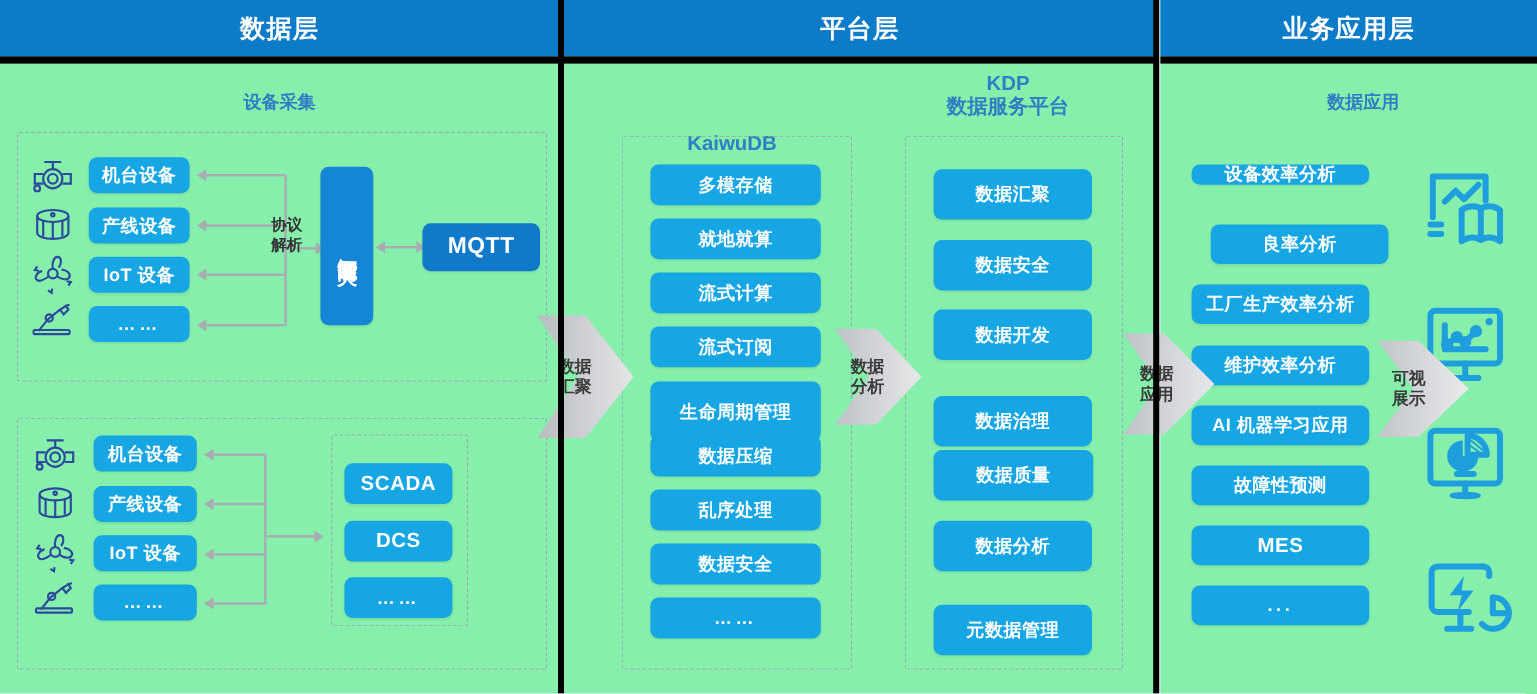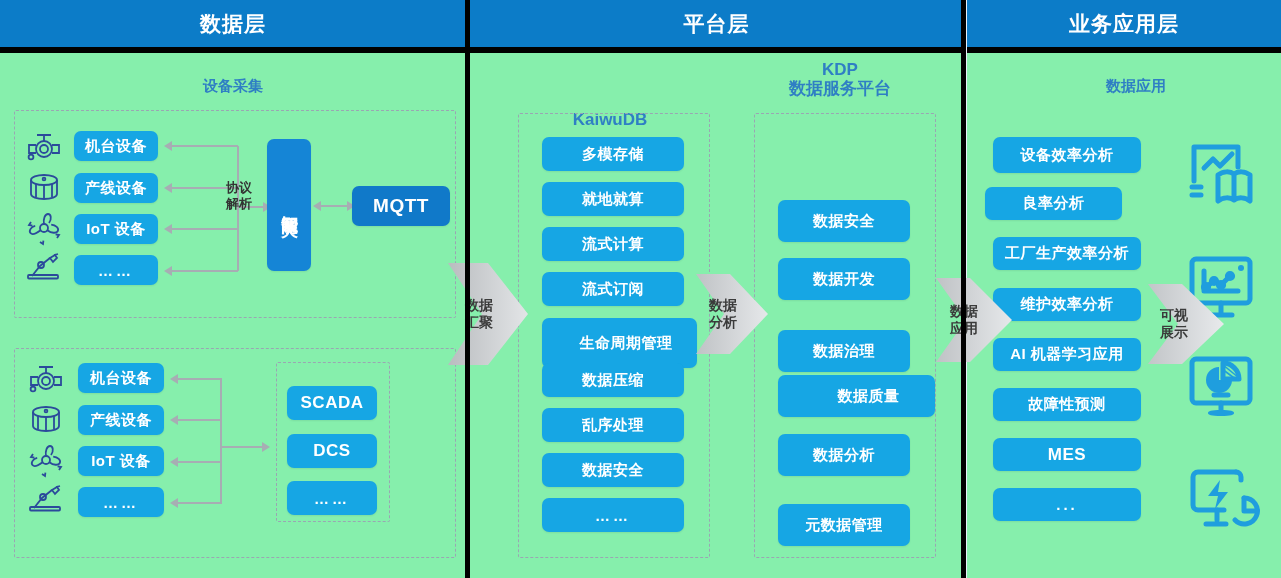--- a/index.html
+++ b/index.html
@@ -248,41 +248,42 @@
       <span>数据服务平台</span>
     </div>
 
     <div class="dash" style="left:48px;top:113px;width:190px;height:443px;"></div>
     <div class="dash" style="left:284px;top:113px;width:180px;height:443px;"></div>
 
     <div class="pill" style="left:72px;top:137px;width:142px;height:34px;">多模存储</div>
     <div class="pill" style="left:72px;top:182px;width:142px;height:34px;">就地就算</div>
     <div class="pill" style="left:72px;top:227px;width:142px;height:34px;">流式计算</div>
     <div class="pill" style="left:72px;top:272px;width:142px;height:34px;">流式订阅</div>
-    <div class="pill" style="left:72px;top:318px;width:142px;height:50px;padding-left:13px;">生命周期管理</div>
+    <div class="pill" style="left:72px;top:318px;width:142px;height:50px;">生命周期管理</div>
     <div class="pill" style="left:72px;top:363px;width:142px;height:34px;">数据压缩</div>
     <div class="pill" style="left:72px;top:408px;width:142px;height:34px;text-align:center;">乱序处理</div>
     <div class="pill" style="left:72px;top:453px;width:142px;height:34px;">数据安全</div>
     <div class="pill dots" style="left:72px;top:498px;width:142px;height:34px;">……</div>
 
+    <div class="pill" style="left:308px;top:141px;width:132px;height:42px;">数据汇聚</div>
     <div class="pill" style="left:308px;top:200px;width:132px;height:42px;">数据安全</div>
     <div class="pill" style="left:308px;top:258px;width:132px;height:42px;">数据开发</div>
     <div class="pill" style="left:308px;top:317px;width:132px;height:42px;margin-top:13px;">数据治理</div>
-    <div class="pill" style="left:308px;top:375px;width:133px;height:42px;padding-left:24px;">数据质量</div>
+    <div class="pill" style="left:308px;top:375px;width:133px;height:42px;">数据质量</div>
     <div class="pill" style="left:308px;top:434px;width:132px;height:42px;">数据分析</div>
     <div class="pill" style="left:308px;top:492px;width:132px;height:42px;margin-top:12px;">元数据管理</div>
   </div>
 
   <div class="col col-3">
     <div class="hdr">业务应用层</div>
     <div class="hdr-rule"></div>
     <div class="sub" style="top:76px;padding-left:24px;">数据应用</div>
 
-    <div class="pill" style="left:26px;top:137px;width:148px;height:36px;">设备效率分析</div>
-    <div class="pill" style="left:18px;top:187px;width:137px;height:33px;">良率分析</div>
+    <div class="pill" style="left:26px;top:137px;width:148px;height:17px;">设备效率分析</div>
+    <div class="pill" style="left:42px;top:187px;width:148px;height:33px;">良率分析</div>
     <div class="pill" style="left:26px;top:237px;width:148px;height:33px;">工厂生产效率分析</div>
     <div class="pill" style="left:26px;top:288px;width:148px;height:33px;">维护效率分析</div>
     <div class="pill" style="left:26px;top:338px;width:148px;height:33px;">AI 机器学习应用</div>
     <div class="pill" style="left:26px;top:388px;width:148px;height:33px;">故障性预测</div>
     <div class="pill" style="left:26px;top:438px;width:148px;height:33px;font-size:17px;">MES</div>
     <div class="pill dots" style="left:26px;top:488px;width:148px;height:33px;">...</div>
 
     <div class="icon" style="left:215px;top:135px;">
       <svg width="76" height="74" viewBox="0 0 76 74">
           <g fill="none" stroke="#1f9ede" stroke-width="5" stroke-linecap="round" stroke-linejoin="round">

